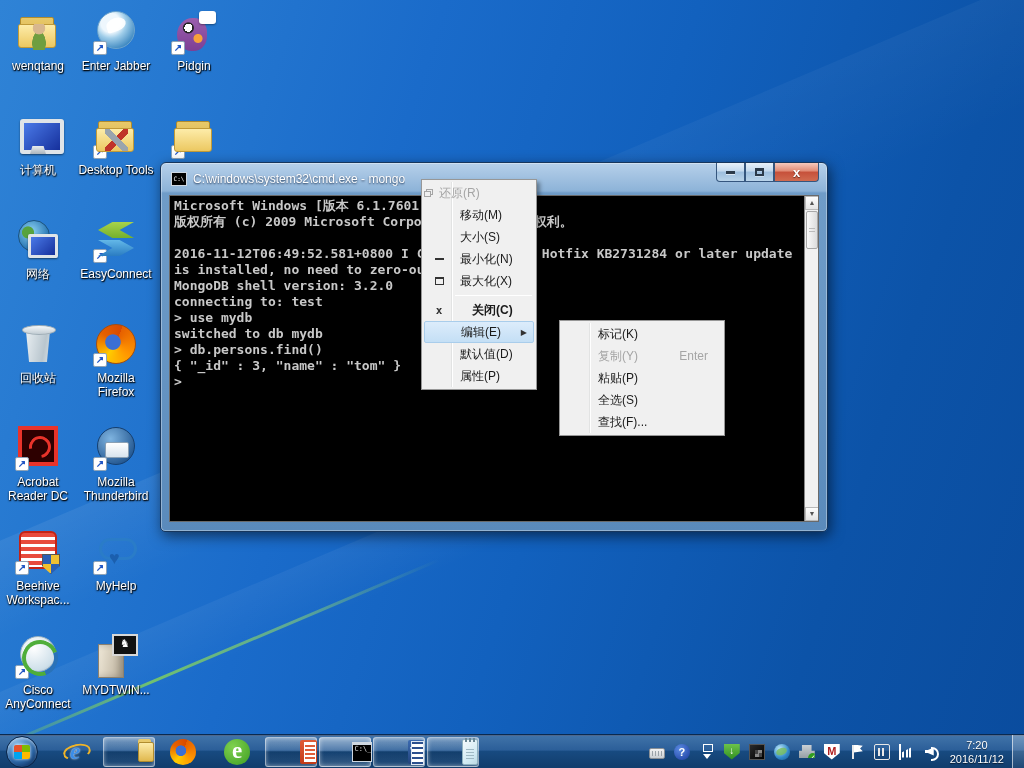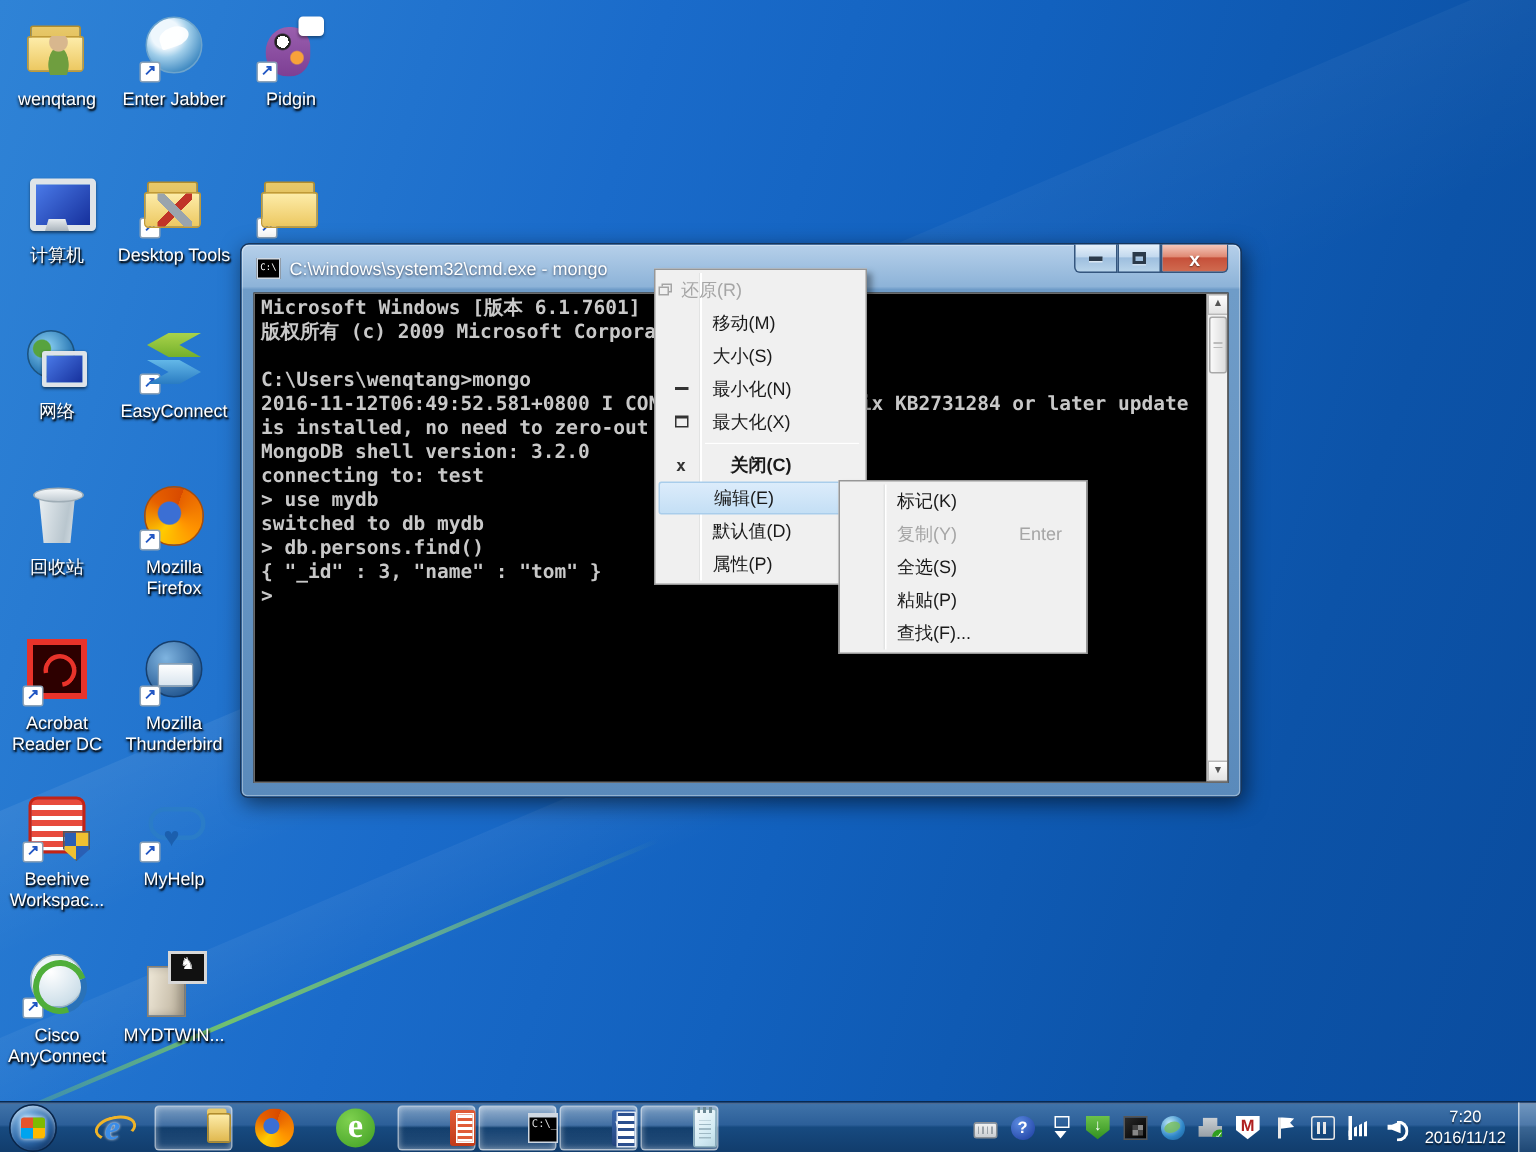--- a/index.html
+++ b/index.html
@@ -156,21 +156,21 @@
   .vthumb { position:absolute; left:1px; top:15px; width:12px; height:38px; background:linear-gradient(90deg,#fafafa,#dcdcdc);
      border:1px solid #a8a8a8; border-radius:2px; }
   .vthumb::after { content:""; position:absolute; left:2px; right:2px; top:16px; height:5px;
      background:repeating-linear-gradient(#bbb 0 1px, transparent 1px 3px); }
 
   
   .menu { position:absolute; background:#f0f0f0; border:1px solid #979797; z-index:10;
      box-shadow:3px 3px 4px rgba(0,0,0,0.35); padding:2px; font-size:12px; color:#1a1a1a; }
   .menu::before { content:""; position:absolute; left:29px; top:2px; bottom:2px; width:2px;
      background:linear-gradient(90deg,#e2e3e3 1px,#fff 1px); pointer-events:none; }
-  .m-main { left:436px; top:179px; width:142px; }
+  .m-main { left:421px; top:179px; width:116px; }
   .m-sub  { left:559px; top:320px; width:166px; }
   .mi { position:relative; display:flex; align-items:center; height:22px; }
   .mi-ic { width:30px; flex:none; display:flex; align-items:center; justify-content:center; color:#333; }
   .mi-lb { padding-left:6px; white-space:nowrap; }
   .mi-sc { margin-left:auto; padding-right:14px; color:#6d6d6d; }
   .mi.dis .mi-lb, .mi.dis .mi-ic, .mi.dis .mi-sc { color:#a5a5a5; }
   .mi.bold .mi-lb { font-weight:bold;margin-left:12px; }
   .mi.hl { background:linear-gradient(#dcecfb,#c4dff5); border:1px solid #a9cdeb; border-radius:2px; height:22px; z-index:1; }
   .mi-arrow { position:absolute; right:6px; font-size:8px; color:#333; }
   .msep { height:1px; background:#d7d7d7; border-bottom:1px solid #fff; margin:3px 2px 3px 31px; }
@@ -388,21 +388,20 @@
       </div>
     <div class="wb wb-close">
         <span class="g-close">x</span>
       </div>
   </div>
   <div class="client">
     <div class="termtext">
       <div class="tline">Microsoft Windows [版本 6.1.7601]</div>
       <div class="tline">版权所有 (c) 2009 Microsoft Corporation。保留所有权利。</div>
       <div class="tline"></div>
-      <div class="tline">C:\Users\wenqtang&gt;mongo</div>
       <div class="tline">2016-11-12T06:49:52.581+0800 I CONTROL  [main] Hotfix KB2731284 or later update</div>
       <div class="tline">is installed, no need to zero-out data files</div>
       <div class="tline">MongoDB shell version: 3.2.0</div>
       <div class="tline">connecting to: test</div>
       <div class="tline">&gt; use mydb</div>
       <div class="tline">switched to db mydb</div>
       <div class="tline">&gt; db.persons.find()</div>
       <div class="tline">{ "_id" : 3, "name" : "tom" }</div>
       <div class="tline">&gt;</div>
     </div>
@@ -467,25 +466,25 @@
     <span class="mi-ic"></span>
     <span class="mi-lb">标记(K)</span>
   </div>
   <div class="mi dis">
     <span class="mi-ic"></span>
     <span class="mi-lb">复制(Y)</span>
     <span class="mi-sc">Enter</span>
   </div>
   <div class="mi">
     <span class="mi-ic"></span>
+    <span class="mi-lb">粘贴(P)</span>
+  </div>
+  <div class="mi">
+    <span class="mi-ic"></span>
     <span class="mi-lb">全选(S)</span>
-  </div>
-  <div class="mi">
-    <span class="mi-ic"></span>
-    <span class="mi-lb">粘贴(P)</span>
   </div>
   <div class="mi">
     <span class="mi-ic"></span>
     <span class="mi-lb">查找(F)...</span>
   </div>
 </div>
 
 <div class="taskbar">
   <div class="orb">
     <div class="orb-c"></div>

